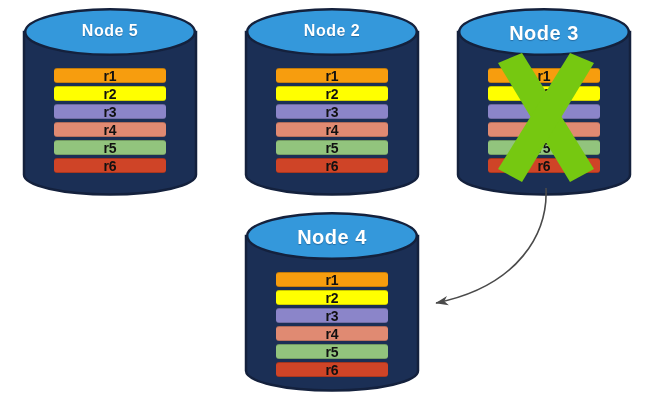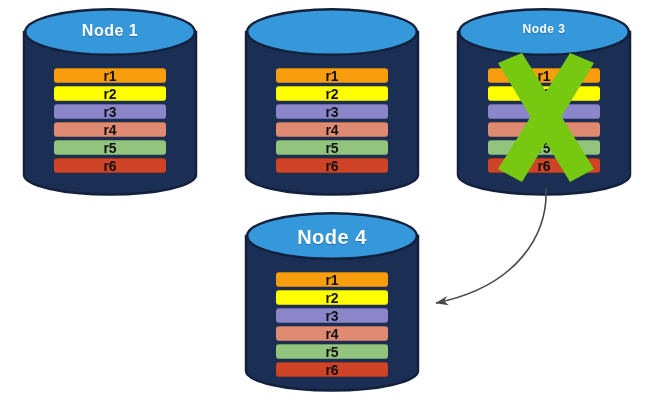--- a/index.html
+++ b/index.html
@@ -70,50 +70,51 @@
 </style>
 </head>
 <body>
 
 <div id="canvas">
     <div class="node" style="left: 24px; top: 8px; width: 172px; height: 180px;">
       <svg width="172" height="180" viewBox="0 0 172 180">
         <path d="M 0,24 L 0,166.8 A 86,19.68 0 0 0 172,166.8 L 172,24 Z" fill="#1b2f55" stroke="#14213d" stroke-width="2.5"></path>
         <ellipse cx="86" cy="24" rx="84.8" ry="22.8" fill="#3498db" stroke="#14213d" stroke-width="2.5"></ellipse>
       </svg>
-      <div class="node-title" style="top: 14px; font-size: 16px;">Node  1</div>
+      <div class="node-title" style="top: 14px; font-size: 16px;">Node  5</div>
       <div class="rows" style="top: 0px;">
         <div class="row-bar" style="left: 30px; width: 112px; height: 15px; top: 60px; background: rgb(247, 157, 14);">r1</div>
         <div class="row-bar" style="left: 30px; width: 112px; height: 15px; top: 78px; background: rgb(255, 255, 0);">r2</div>
         <div class="row-bar" style="left: 30px; width: 112px; height: 15px; top: 96px; background: rgb(139, 133, 201);">r3</div>
         <div class="row-bar" style="left: 30px; width: 112px; height: 15px; top: 114px; background: rgb(224, 138, 114);">r4</div>
         <div class="row-bar" style="left: 30px; width: 112px; height: 15px; top: 132px; background: rgb(146, 196, 125);">r5</div>
         <div class="row-bar" style="left: 30px; width: 112px; height: 15px; top: 150px; background: rgb(207, 68, 39);">r6</div>
       </div>
     </div>
     <div class="node" style="left: 246px; top: 8px; width: 172px; height: 180px;">
       <svg width="172" height="180" viewBox="0 0 172 180">
         <path d="M 0,24 L 0,166.8 A 86,19.68 0 0 0 172,166.8 L 172,24 Z" fill="#1b2f55" stroke="#14213d" stroke-width="2.5"></path>
         <ellipse cx="86" cy="24" rx="84.8" ry="22.8" fill="#3498db" stroke="#14213d" stroke-width="2.5"></ellipse>
       </svg>
+      <div class="node-title" style="top: 14px; font-size: 16px;">Node  2</div>
       <div class="rows" style="top: 0px;">
         <div class="row-bar" style="left: 30px; width: 112px; height: 15px; top: 60px; background: rgb(247, 157, 14);">r1</div>
         <div class="row-bar" style="left: 30px; width: 112px; height: 15px; top: 78px; background: rgb(255, 255, 0);">r2</div>
         <div class="row-bar" style="left: 30px; width: 112px; height: 15px; top: 96px; background: rgb(139, 133, 201);">r3</div>
         <div class="row-bar" style="left: 30px; width: 112px; height: 15px; top: 114px; background: rgb(224, 138, 114);">r4</div>
         <div class="row-bar" style="left: 30px; width: 112px; height: 15px; top: 132px; background: rgb(146, 196, 125);">r5</div>
         <div class="row-bar" style="left: 30px; width: 112px; height: 15px; top: 150px; background: rgb(207, 68, 39);">r6</div>
       </div>
     </div>
     <div class="node" style="left: 458px; top: 8px; width: 172px; height: 180px;">
       <svg width="172" height="180" viewBox="0 0 172 180">
         <path d="M 0,24 L 0,166.8 A 86,19.68 0 0 0 172,166.8 L 172,24 Z" fill="#1b2f55" stroke="#14213d" stroke-width="2.5"></path>
         <ellipse cx="86" cy="24" rx="84.8" ry="22.8" fill="#3498db" stroke="#14213d" stroke-width="2.5"></ellipse>
       </svg>
-      <div class="node-title" style="top: 14px; font-size: 12px;">Node  3</div>
+      <div class="node-title" style="top: 14px; font-size: 20px;">Node  3</div>
       <div class="rows" style="top: 0px;">
         <div class="row-bar" style="left: 30px; width: 112px; height: 15px; top: 60px; background: rgb(247, 157, 14);">r1</div>
         <div class="row-bar" style="left: 30px; width: 112px; height: 15px; top: 78px; background: rgb(255, 255, 0);">r2</div>
         <div class="row-bar" style="left: 30px; width: 112px; height: 15px; top: 96px; background: rgb(139, 133, 201);">r3</div>
         <div class="row-bar" style="left: 30px; width: 112px; height: 15px; top: 114px; background: rgb(224, 138, 114);">r4</div>
         <div class="row-bar" style="left: 30px; width: 112px; height: 15px; top: 132px; background: rgb(146, 196, 125);">r5</div>
         <div class="row-bar" style="left: 30px; width: 112px; height: 15px; top: 150px; background: rgb(207, 68, 39);">r6</div>
       </div>
       <svg class="cross" width="100" height="130" viewBox="0 0 100 130" style="left: 38px; top: 45px;">
         <g fill="#76c811">

